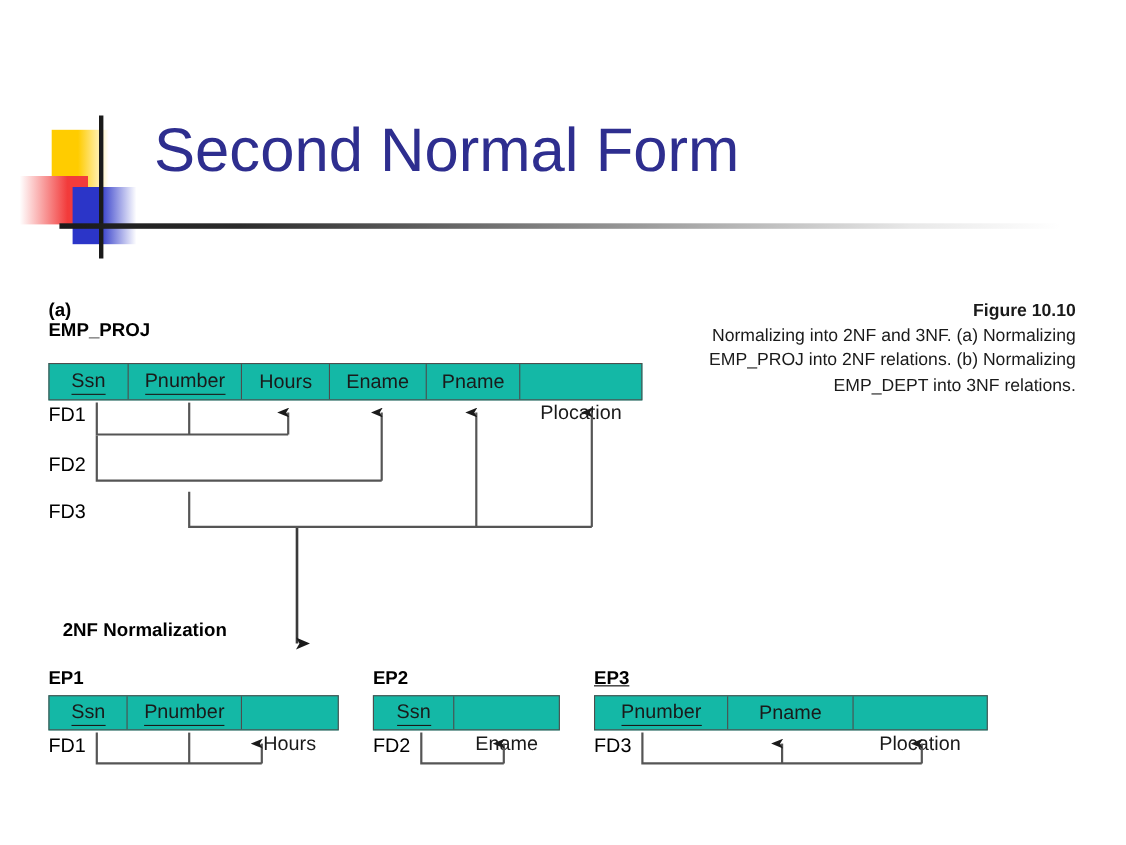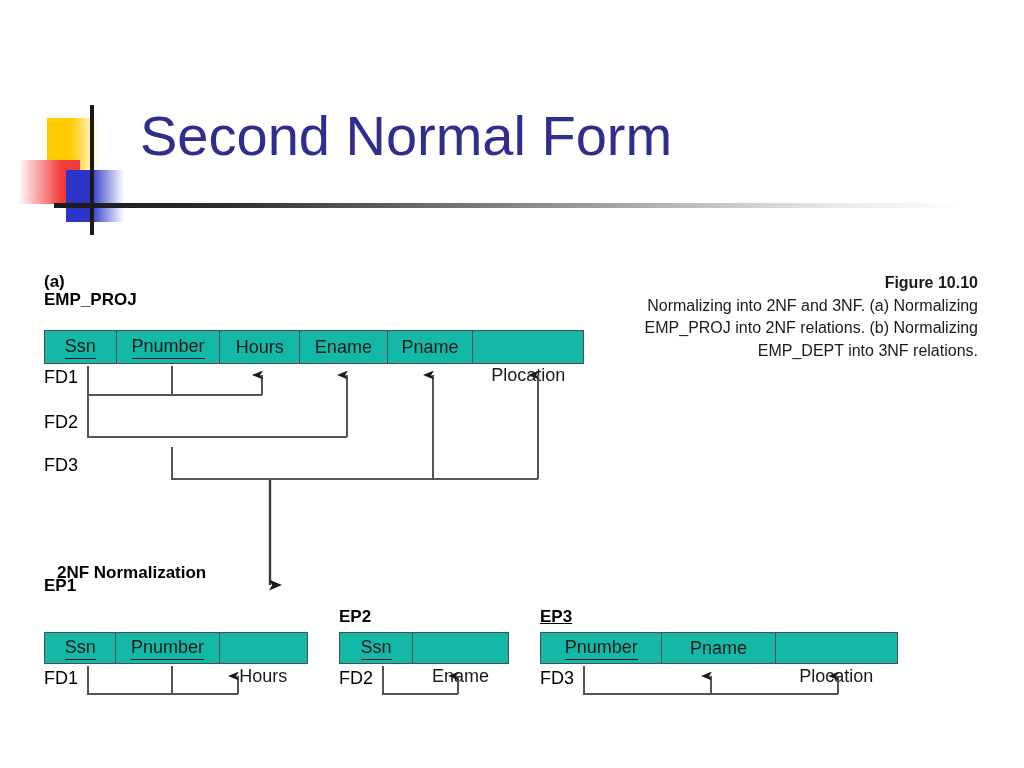--- a/index.html
+++ b/index.html
@@ -181,21 +181,21 @@
         <span>Plocation</span>
       </div>
   </div>
 
   <div class="fd-label" style="left:44px; top:367px;">FD1</div>
   <div class="fd-label" style="left:44px; top:412px;">FD2</div>
   <div class="fd-label" style="left:44px; top:455px;">FD3</div>
 
   <div class="step-label" style="left:57px; top:523px;margin-top:40px;">2NF Normalization</div>
 
-  <div class="fig-label" style="left:44px; top:576px;text-align:right;">EP1</div>
+  <div class="fig-label" style="left:44px; top:607px;text-align:right;">EP1</div>
   <div class="relation" id="rel-ep1" style="left:44px; top:632px; width:264px; height:32px;">
     <div class="cell" style="width:72px;">
         <span class="key">Ssn</span>
       </div>
     <div class="cell" style="width:104px;">
         <span class="key">Pnumber</span>
       </div>
     <div class="cell" style="width:88px;">
         <span>Hours</span>
       </div>

